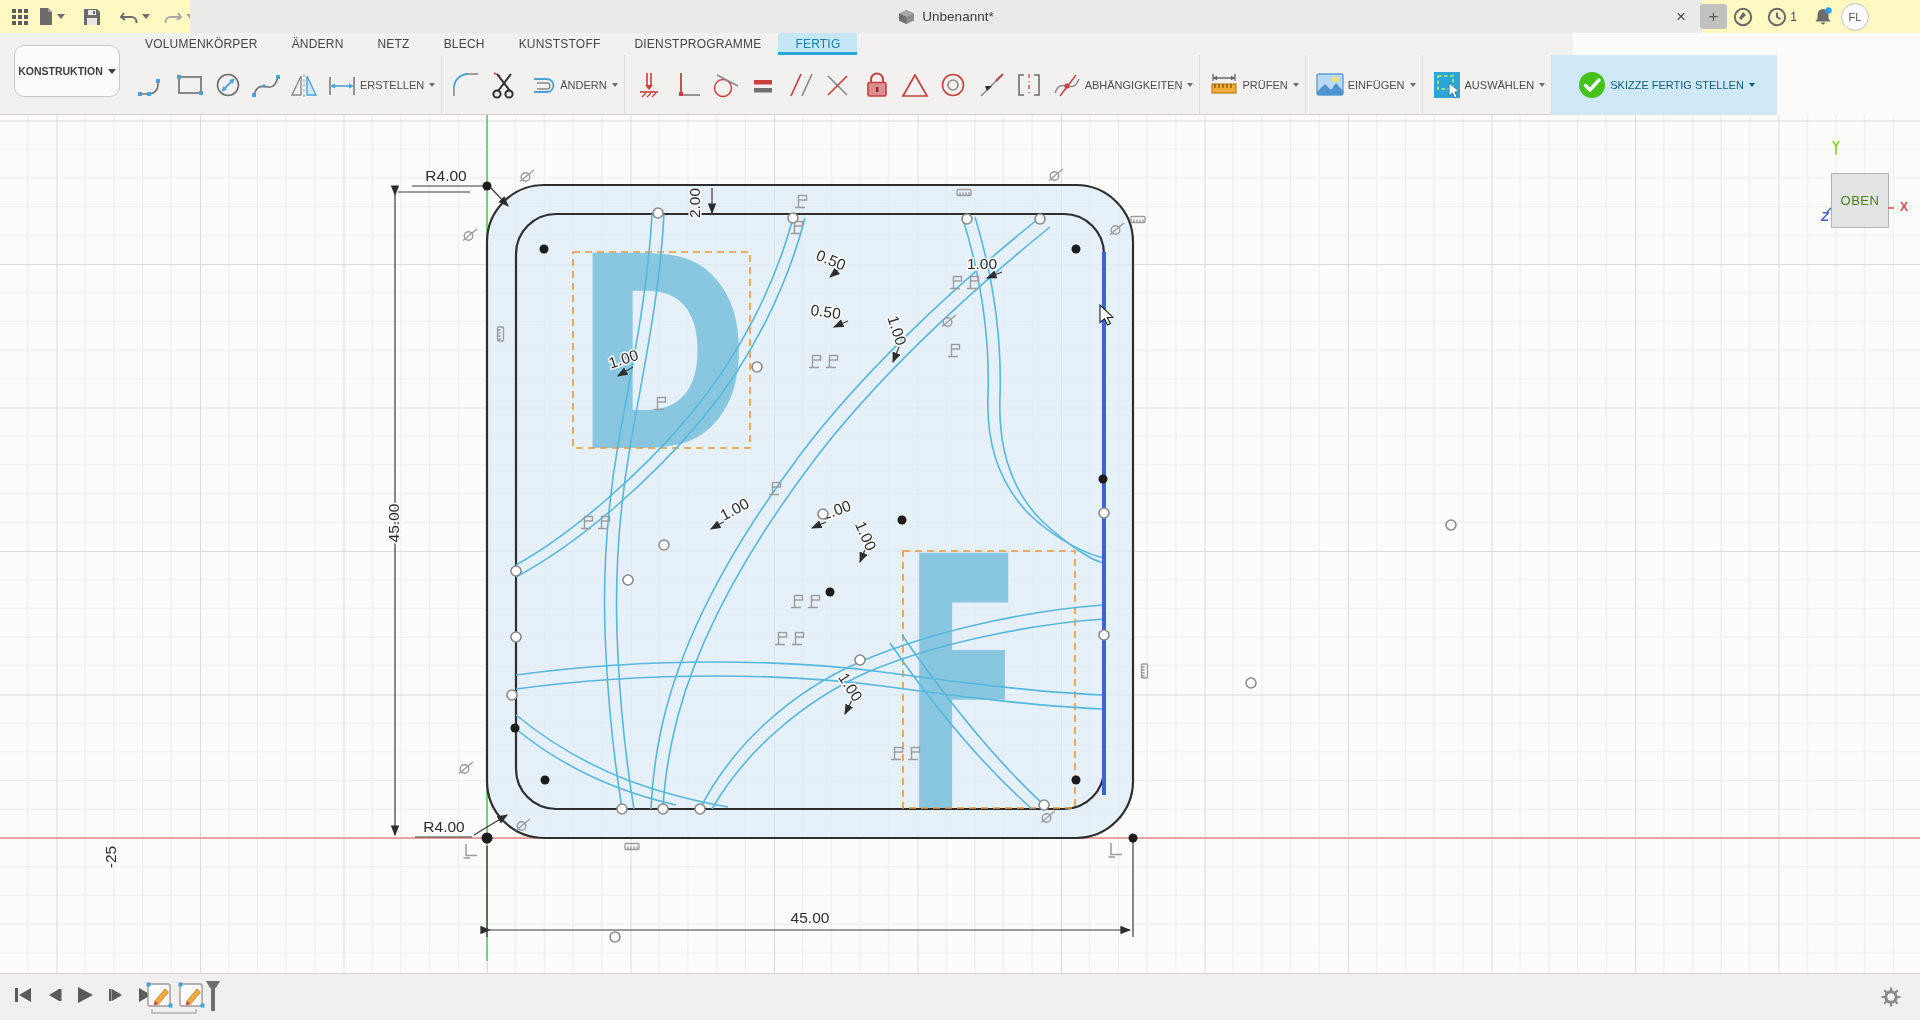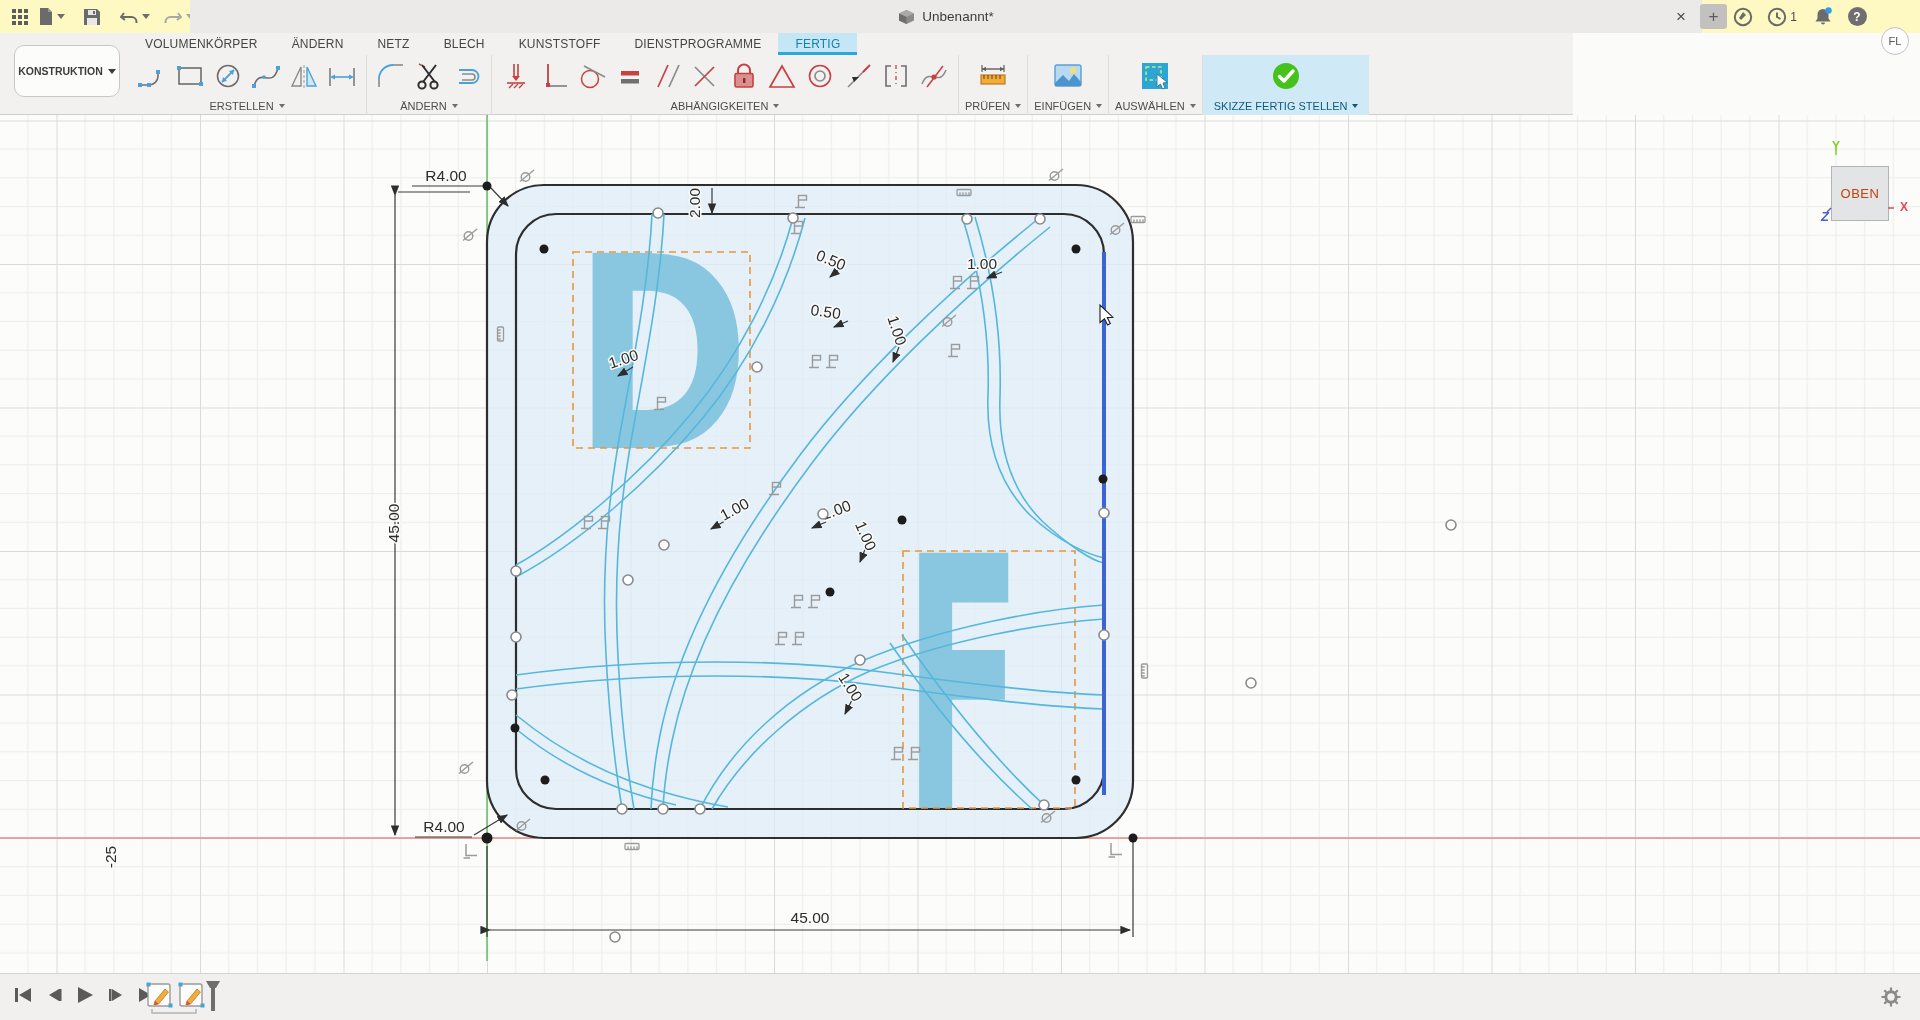--- a/index.html
+++ b/index.html
@@ -23,36 +23,36 @@
   .avatar{width:26px;height:26px;border-radius:50%;background:#fdfdfd;color:#555;font-size:11px;
           display:flex;align-items:center;justify-content:center;border:1px solid #c4c2c1;}
   
   .ribbon{position:absolute;left:0;top:33px;width:1573px;height:82px;background:#f2f1f0;border-bottom:1px solid #d0cecd;box-sizing:border-box;}
   .tabs{position:absolute;left:128px;top:0;height:22px;display:flex;}
   .rtab{height:22px;line-height:22px;padding:0 17px;font-size:12px;color:#454545;letter-spacing:.2px;white-space:nowrap;}
   .rtab.active{background:#c5e6f4;color:#1583ad;box-shadow:inset 0 -3px 0 #2aa7db;}
   .konstr-btn{position:absolute;left:14px;top:12px;width:104px;height:50px;background:#fcfcfb;border:1px solid #c9c7c5;border-radius:10px;
               display:flex;align-items:center;justify-content:center;gap:5px;font-size:10.5px;font-weight:bold;color:#3d3d3d;}
   .groups{position:absolute;left:128px;top:22px;height:60px;display:flex;}
-  .rgroup{display:flex;flex-direction:column;align-items:center;border-right:1px solid #dedcda;padding:0 6px;justify-content:center;}
+  .rgroup{display:flex;align-items:center;border-right:1px solid #dedcda;padding:0 6px;justify-content:center;}
   .rgroup.hl{background:#cfe9f6;}
   .gicons{height:41px;display:flex;align-items:center;gap:2px;}
   .gi{width:36px;height:36px;display:flex;align-items:center;justify-content:center;}
   .glabel{height:19px;display:flex;align-items:center;gap:5px;font-size:11px;color:#4c4c4c;white-space:nowrap;}
   .rgroup.hl .glabel{color:#10597c;}
   .glabel .caret{border-left-width:3.5px;border-right-width:3.5px;border-top-width:4.5px;}
   
   .canvas{position:absolute;left:0;top:115px;width:1920px;height:858px;}
   .dimtxt{font-size:15.5px;fill:#2d2d2d;paint-order:stroke;stroke:#fbfbfa;stroke-width:3px;
           font-family:"Liberation Sans",sans-serif;}
   .letter{font-family:"DejaVu Sans",sans-serif;font-weight:bold;fill:#82c4e0;opacity:.92;filter:blur(.6px);}
   
   .viewcube{position:absolute;left:1826px;top:148px;width:70px;height:70px;}
-  .vc-face{position:absolute;left:5px;top:18px;width:56px;height:53px;background:#e3e4e6;border:1px solid #b3b3b5;
-           display:flex;align-items:center;justify-content:center;font-size:13px;color:#c2410c;letter-spacing:.5px;}
+  .vc-face{position:absolute;left:5px;top:25px;width:56px;height:53px;background:#e3e4e6;border:1px solid #b3b3b5;
+           display:flex;align-items:center;justify-content:center;font-size:13px;color:#4d7c0f;letter-spacing:.5px;}
   .vc-y{position:absolute;left:6px;top:-9px;color:#7ed321;font-size:12px;font-weight:bold;}
   .vc-x{position:absolute;right:-12px;bottom:4px;color:#e34850;font-size:12px;font-weight:bold;}
   .vc-z{position:absolute;left:-5px;bottom:-6px;color:#4a5fd0;font-size:13px;font-weight:bold;font-style:italic;}
   
   .bottombar{position:absolute;left:0;top:973px;width:1920px;height:47px;background:#f1f0ef;border-top:1px solid #d6d4d2;box-sizing:border-box;}
   .play-row{position:absolute;left:12px;top:8px;display:flex;gap:9px;align-items:center;}
   .pbtn{width:22px;height:26px;display:flex;align-items:center;justify-content:center;}
   .tl-features{position:absolute;left:146px;top:6px;display:flex;gap:8px;}
   .gear{position:absolute;right:18px;top:12px;}
 </style>
@@ -134,21 +134,21 @@
     <div class="tb-ico" style="left:1810px;width:26px;">
       <svg width="20" height="20">
           <path d="M10,2 a5.5,5.5 0 0 1 5.5,5.5 v4 l2,3 h-15 l2,-3 v-4 A5.5,5.5 0 0 1 10,2 Z" fill="#6b6b6b"></path>
           <path d="M8,15.5 a2,2 0 0 0 4,0" fill="#6b6b6b"></path>
           <circle cx="15.5" cy="3.5" r="3.2" fill="#2e9fe6"></circle>
         </svg>
     </div>
     <div class="tb-ico" style="left:1844px;width:26px;">
       <div class="help-circle">?</div>
     </div>
-    <div class="tb-ico" style="left:1880px;width:30px;margin-top:24px;">
+    <div class="tb-ico" style="left:1840px;width:30px;">
       <div class="avatar">FL</div>
     </div>
   </div>
 
   <div class="ribbon">
     <div class="tabs">
       <div class="rtab">VOLUMENKÖRPER</div>
       <div class="rtab">ÄNDERN</div>
       <div class="rtab">NETZ</div>
       <div class="rtab">BLECH</div>
@@ -377,21 +377,21 @@
                 <path d="M19,15 v13 l3.5,-3 2,5 2.5,-1 -2,-5 4.5,-0.5 Z" fill="#ffffff" stroke="#2d7ca8" stroke-width="1"></path>
               </svg>
             </div>
         </div>
         <div class="glabel">
             <span>AUSWÄHLEN</span>
             <span class="caret"></span>
           </div>
       </div>
 
-      <div class="rgroup hl" style="padding:0 11px;border-right:none;">
+      <div class="rgroup hl" style="padding:0 22px;border-right:none;">
         <div class="gicons">
           <div class="gi">
               <svg width="34" height="34">
                 <circle cx="17" cy="17" r="13" fill="#45c21c"></circle>
                 <path d="M10.5,17.5 l4.5,4.5 9,-10" fill="none" stroke="#ffffff" stroke-width="3.4" stroke-linecap="round" stroke-linejoin="round"></path>
               </svg>
             </div>
         </div>
         <div class="glabel">
             <span>SKIZZE FERTIG STELLEN</span>

